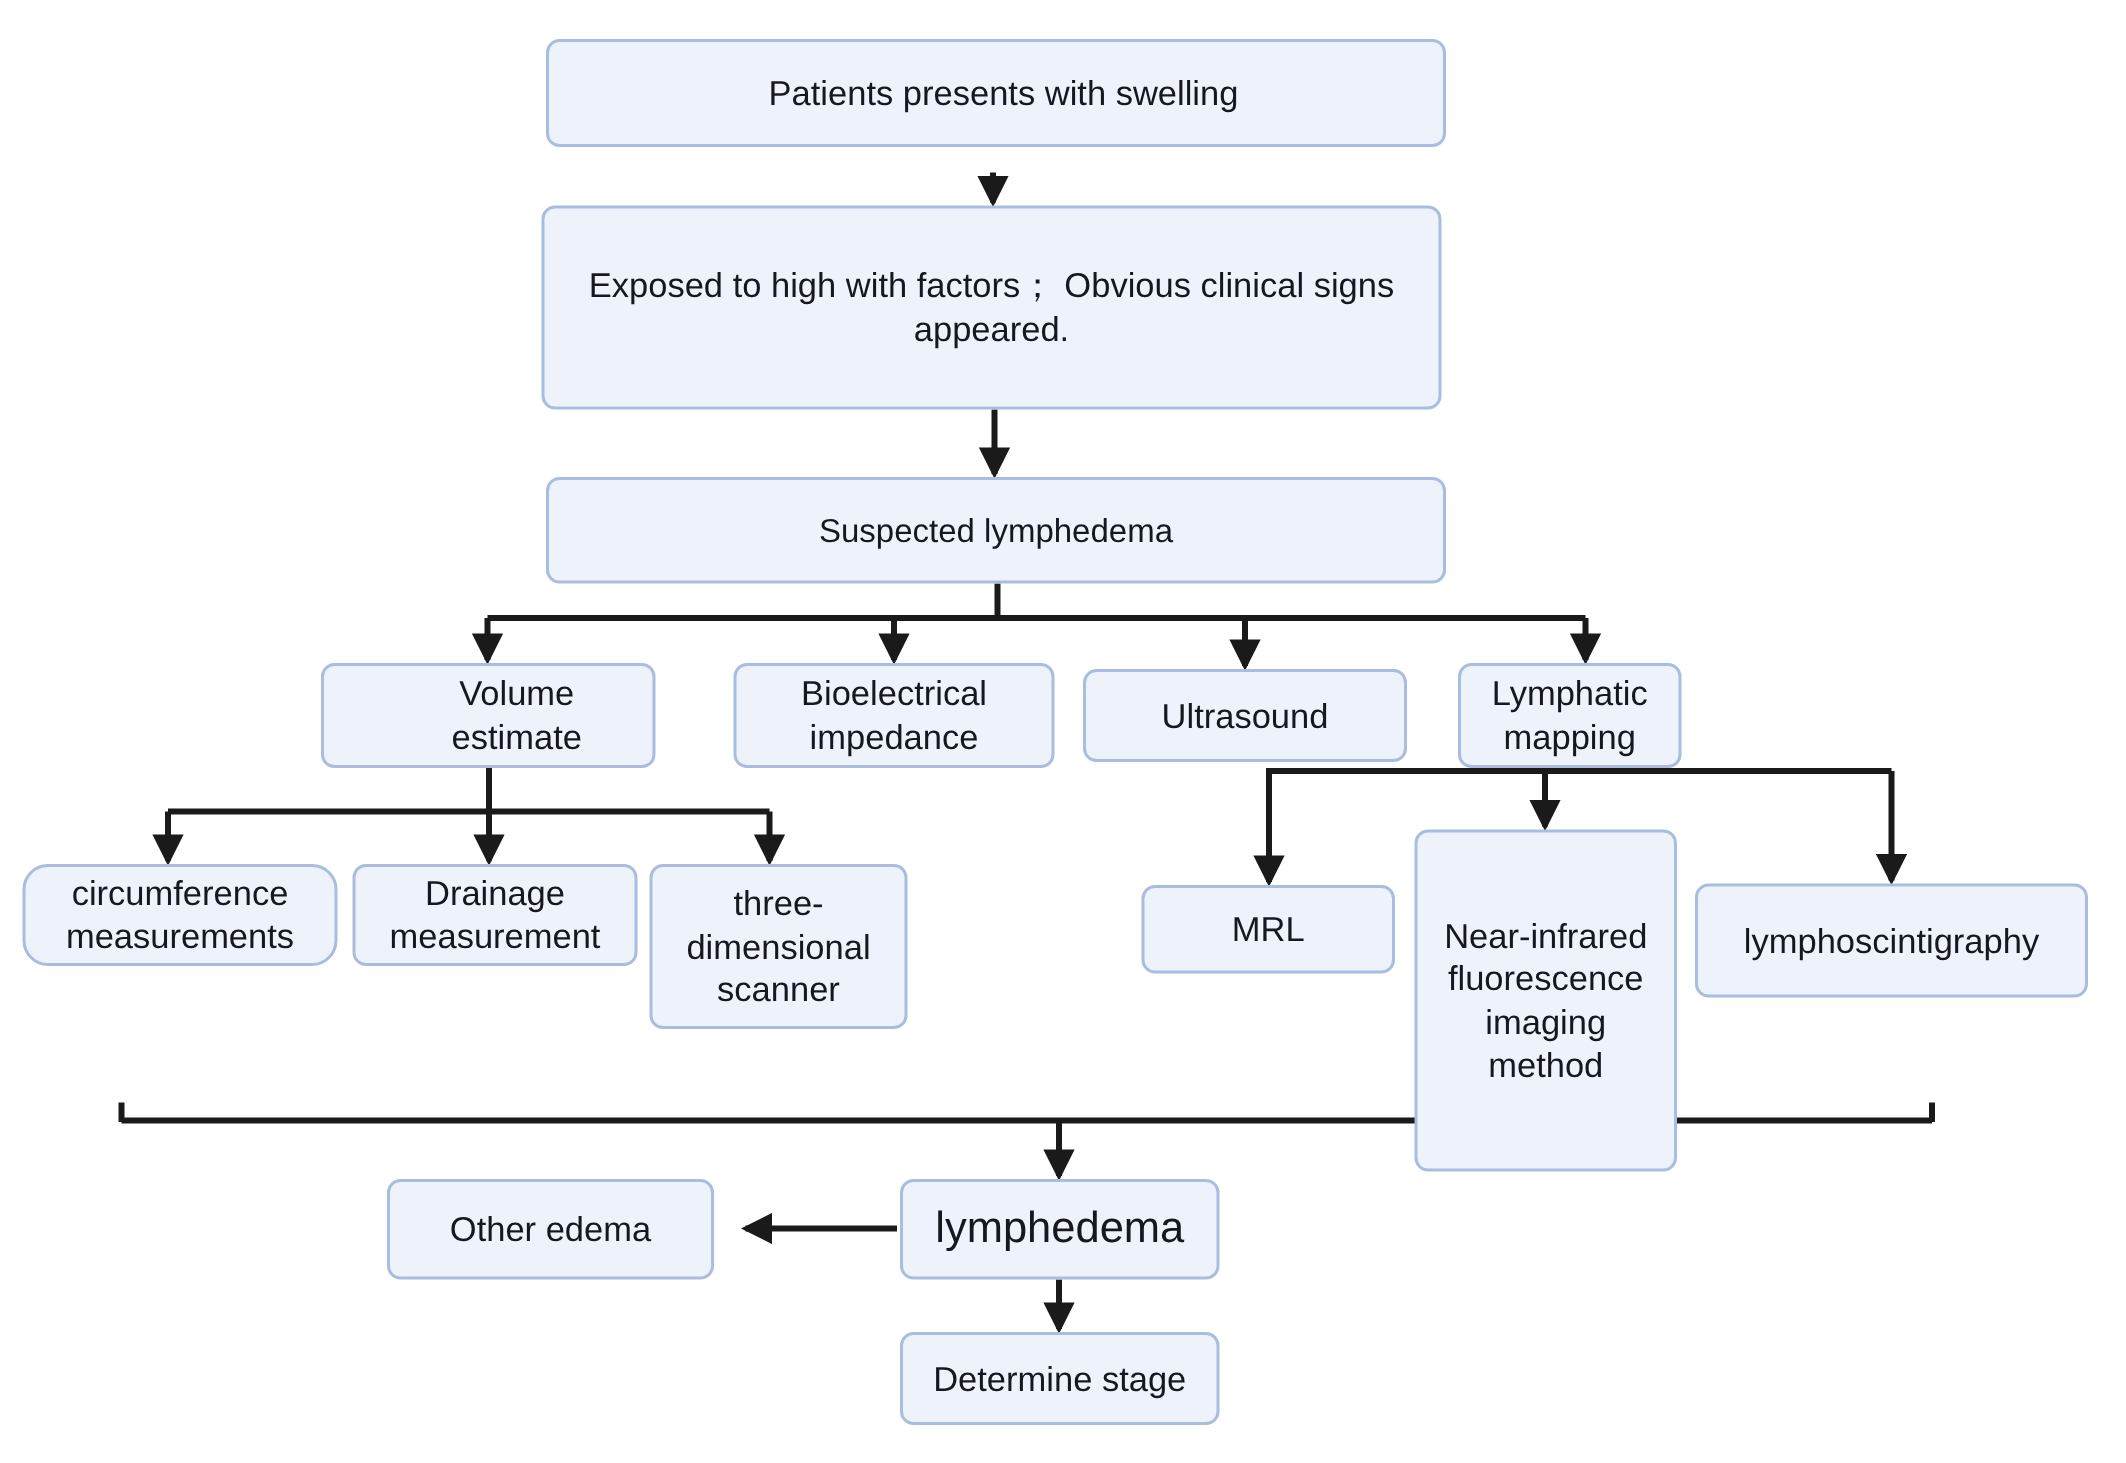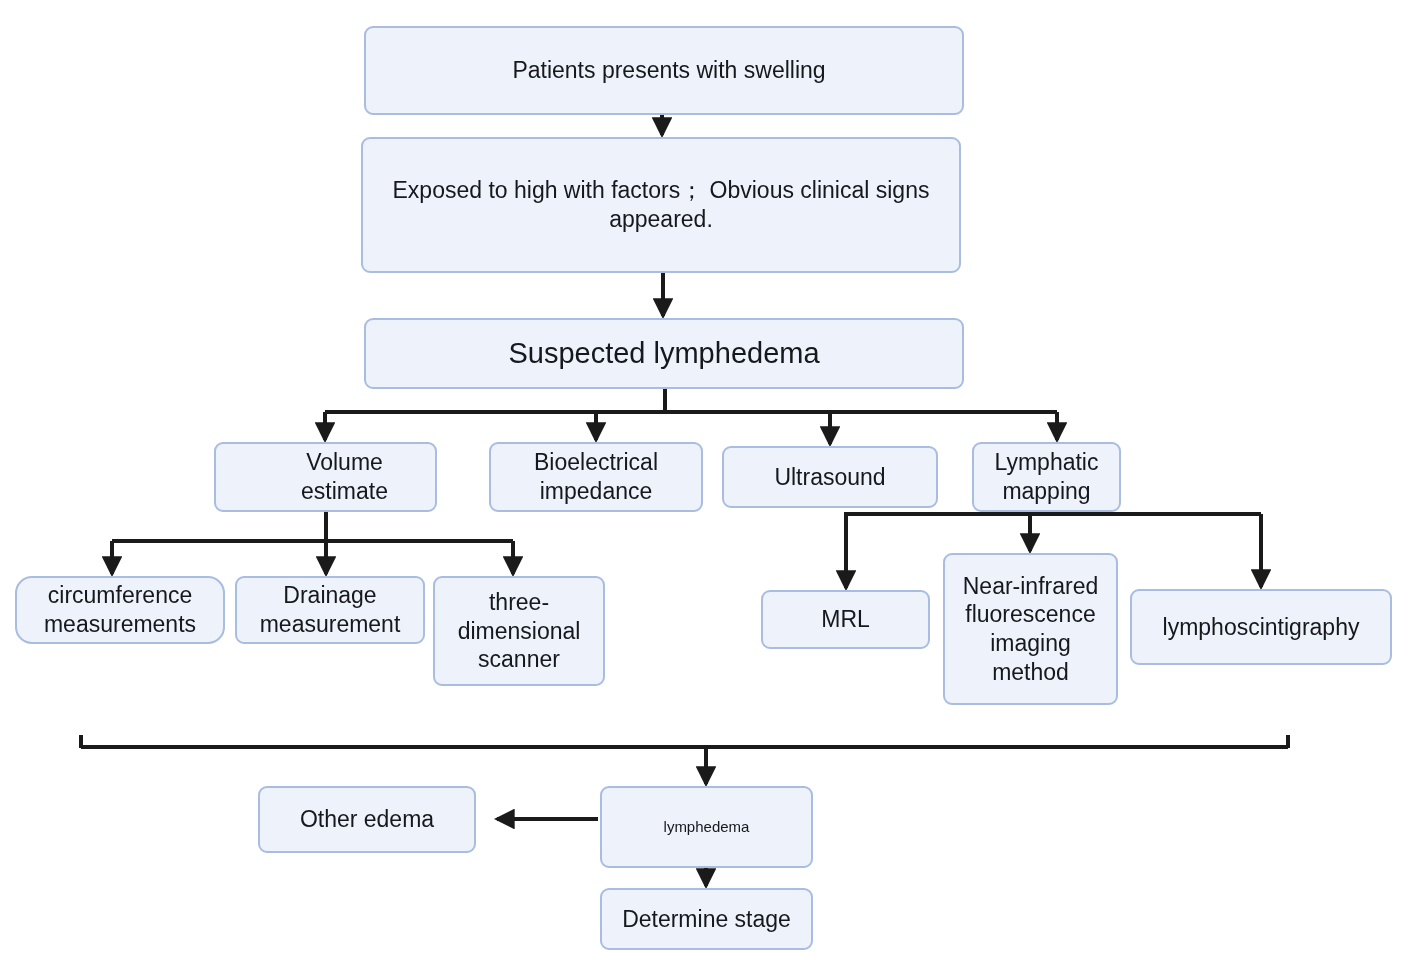--- a/index.html
+++ b/index.html
@@ -83,27 +83,27 @@
       <path d="M 1288 735 L 1288 748"></path>
       <path d="M 706 747 L 706 784" marker-end="url(#arrow)"></path>
 
       <path d="M 598 819 L 497 819" marker-end="url(#arrow)"></path>
 
       <path d="M 706 853 L 706 886" marker-end="url(#arrow)"></path>
     </g>
   </svg>
 
   <div id="node-layer">
-      <div class="node" style="left: 364px; top: 26px; width: 600px; height: 89px; font-size: 23px; padding-left: 16px;">
+      <div class="node" style="left: 364px; top: 26px; width: 600px; height: 72px; font-size: 23px; padding-left: 16px;">
         <span>Patients presents with swelling</span>
       </div>
       <div class="node" style="left: 361px; top: 137px; width: 600px; height: 136px; font-size: 23px;">
         <span>Exposed to high with factors； Obvious clinical signs appeared.</span>
       </div>
-      <div class="node" style="left: 364px; top: 318px; width: 600px; height: 71px; font-size: 29px;">
+      <div class="node" style="left: 364px; top: 318px; width: 600px; height: 71px; font-size: 22px;">
         <span>Suspected lymphedema</span>
       </div>
       <div class="node" style="left: 214px; top: 442px; width: 223px; height: 70px; font-size: 23px; padding-left: 44px;">
         <span>Volume estimate</span>
       </div>
       <div class="node" style="left: 489px; top: 442px; width: 214px; height: 70px; font-size: 23px;">
         <span>Bioelectrical impedance</span>
       </div>
       <div class="node" style="left: 722px; top: 446px; width: 216px; height: 62px; font-size: 23px;">
         <span>Ultrasound</span>
@@ -116,30 +116,30 @@
       </div>
       <div class="node" style="left: 235px; top: 576px; width: 190px; height: 68px; font-size: 23px;">
         <span>Drainage measurement</span>
       </div>
       <div class="node" style="left: 433px; top: 576px; width: 172px; height: 110px; font-size: 23px;">
         <span>three-dimensional scanner</span>
       </div>
       <div class="node" style="left: 761px; top: 590px; width: 169px; height: 59px; font-size: 23px; align-items: center;">
         <span>MRL</span>
       </div>
-      <div class="node" style="left: 943px; top: 553px; width: 175px; height: 152px; font-size: 23px;">
+      <div class="node" style="left: 943px; top: 553px; width: 175px; height: 228px; font-size: 23px;">
         <span>Near-infrared fluorescence imaging method</span>
       </div>
       <div class="node" style="left: 1130px; top: 589px; width: 262px; height: 76px; font-size: 23px;">
         <span>lymphoscintigraphy</span>
       </div>
       <div class="node" style="left: 258px; top: 786px; width: 218px; height: 67px; font-size: 23px;">
         <span>Other edema</span>
       </div>
-      <div class="node" style="left: 600px; top: 786px; width: 213px; height: 82px; font-size: 15px;">
+      <div class="node" style="left: 600px; top: 786px; width: 213px; height: 67px; font-size: 29px;">
         <span>lymphedema</span>
       </div>
       <div class="node" style="left: 600px; top: 888px; width: 213px; height: 62px; font-size: 23px;">
         <span>Determine stage</span>
       </div>
     </div>
 
 </div>
 
 </body></html>

